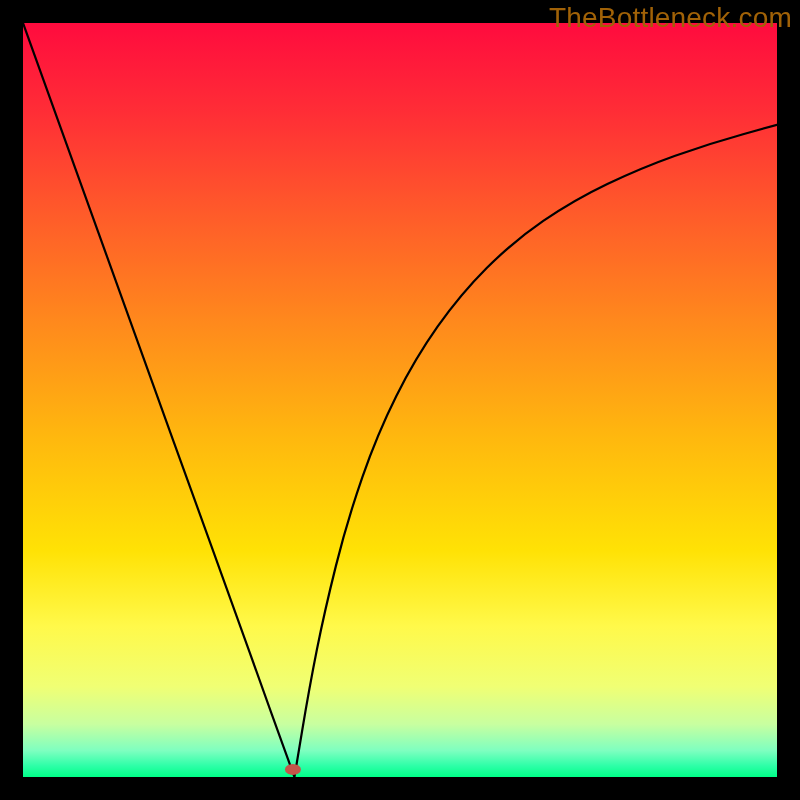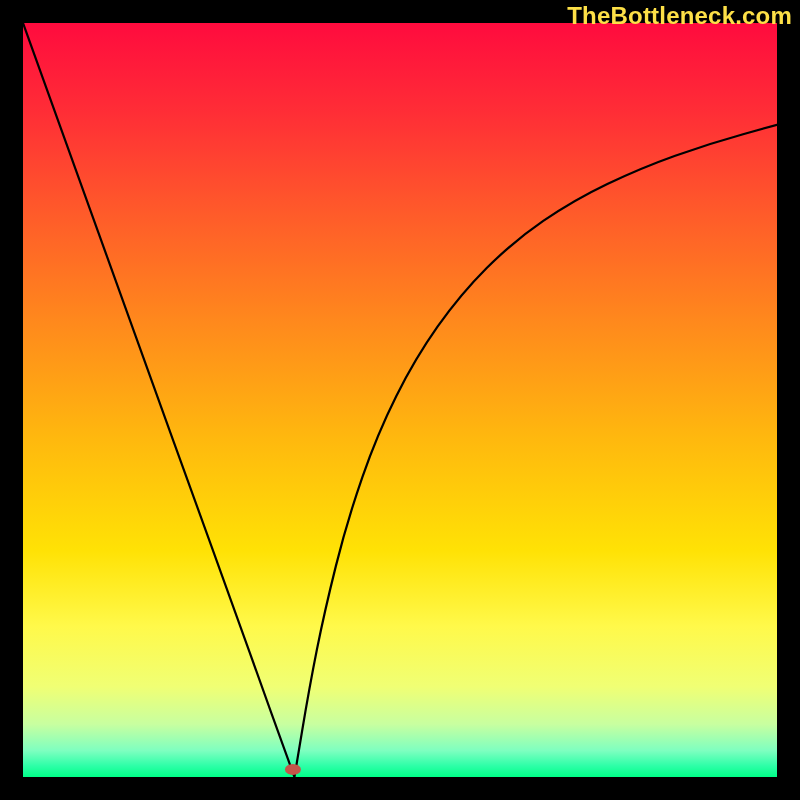--- a/index.html
+++ b/index.html
@@ -23,24 +23,24 @@
     top: 23px;
     left: 23px;
     width: 754px;
     height: 754px;
     overflow: hidden;
   }
   .watermark {
     position: absolute;
     top: 2px;
     right: 8px;
-    color: #fde047;
-    font-size: 24px;
+    color: #a16207;
+    font-size: 28px;
     letter-spacing: 0.2px;
-    font-weight: 700;
+    font-weight: 400;
     z-index: 10;
   }
   svg { display: block; }
 </style>
 </head>
 <body>
 
 <div class="frame">
 
   <div class="watermark">TheBottleneck.com</div>

